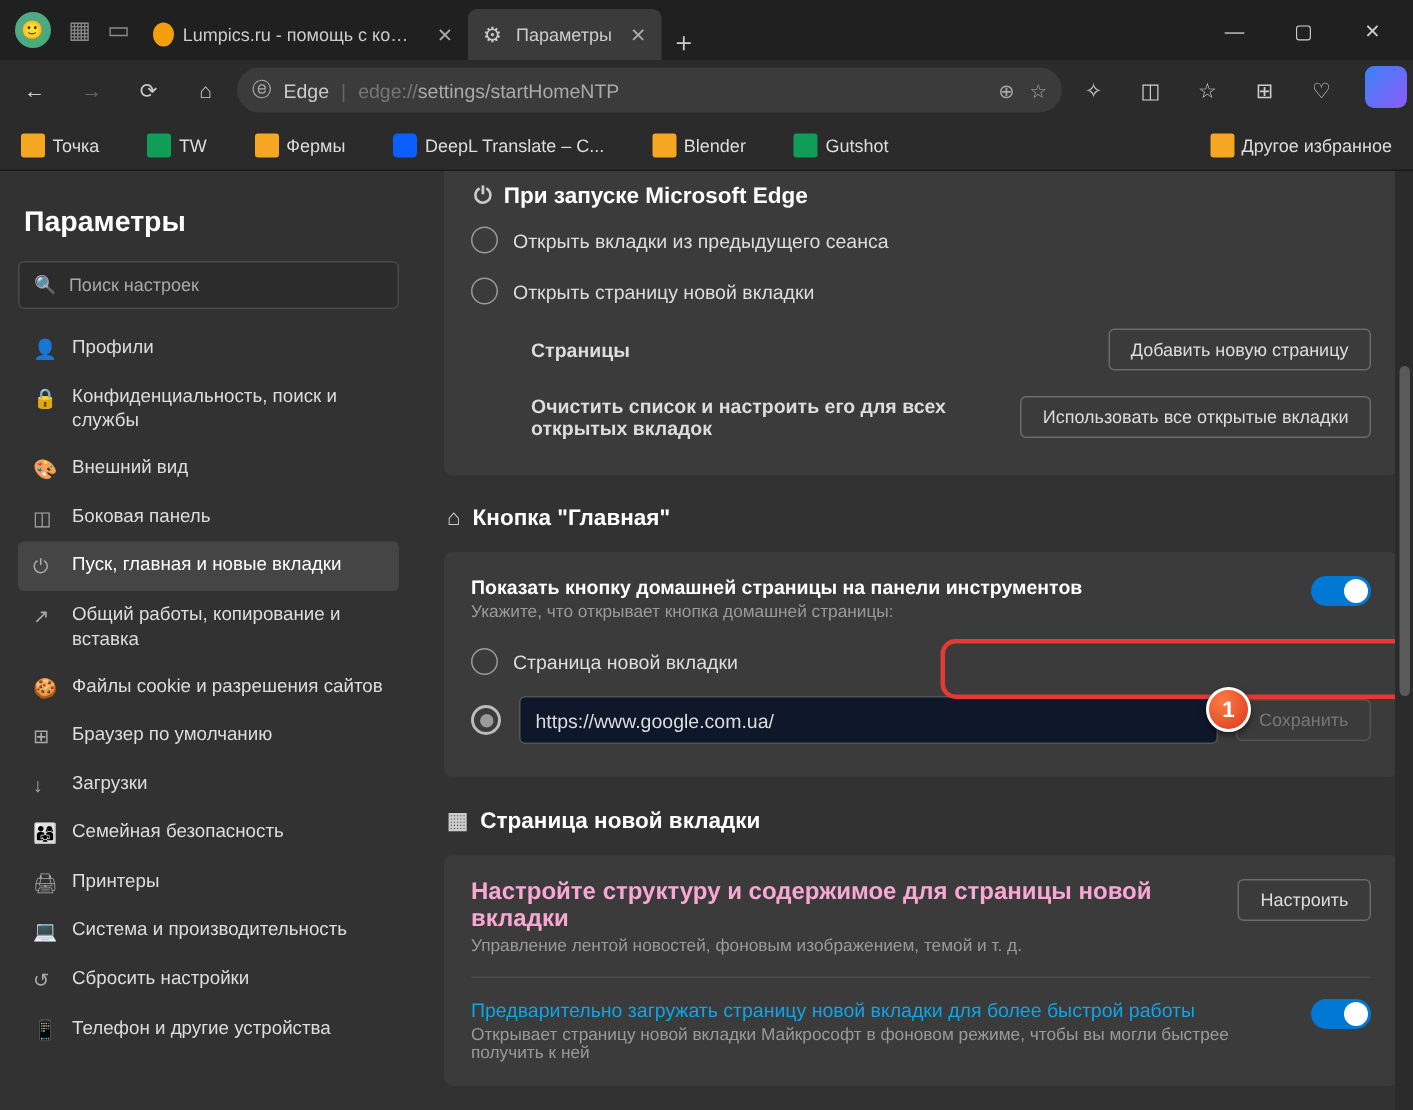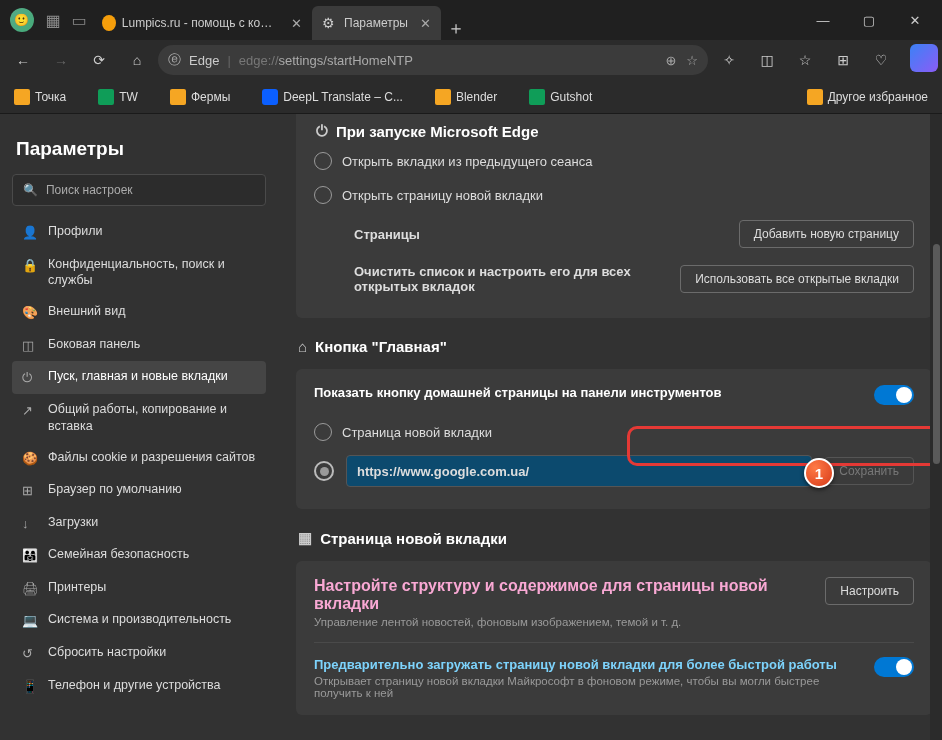--- a/index.html
+++ b/index.html
@@ -150,22 +150,22 @@
 .desc { font-size:11.5px;color:#9a9a9a;margin-top:3px; }
 .toggle {
   width:40px;height:20px;background:#0078d4;border-radius:10px;position:relative;flex-shrink:0;
 }
 .toggle::after { content:"";position:absolute;right:2px;top:2px;width:16px;height:16px;background:#fff;border-radius:50%; }
 .row-flex { display:flex;align-items:flex-start;justify-content:space-between;gap:16px; }
 .url-row {
   display:flex;align-items:center;gap:12px;padding:6px 0;
 }
 .url-input {
-  flex:1;height:32px;background:#0c4a6e;border:1px solid #555;border-radius:4px;
-  padding:0 10px;font-size:13px;color:#ddd;display:flex;align-items:center;font-weight:bold;
+  flex:1;height:32px;background:#0f172a;border:1px solid #555;border-radius:4px;
+  padding:0 10px;font-size:13px;color:#ddd;display:flex;align-items:center;
 }
 .callout {
   position:absolute;border:3px solid #e53935;border-radius:10px;
   pointer-events:none;
 }
 .callout.c1 { left:349px; top:312px; width:412px; height:40px; }
 .badge {
   position:absolute;width:30px;height:30px;border-radius:50%;
   background:radial-gradient(circle at 35% 30%,#ff7a45,#d63a1a);
   border:2px solid #fff;color:#fff;font-weight:700;font-size:15px;
@@ -361,20 +361,21 @@
       </div>
 
       <div class="panel-head">
         <span class="hico">⌂</span>
         <span>Кнопка "Главная"</span>
       </div>
       <div class="panel">
         <div class="row-flex">
           <div>
             <div style="font-size:13px;color:#fff;font-weight:600">Показать кнопку домашней страницы на панели инструментов</div>
+            <div class="desc">Укажите, что открывает кнопка домашней страницы:</div>
           </div>
           <div class="toggle"></div>
         </div>
         <div class="radio-row" style="margin-top:10px">
           <span class="radio"></span>
             <span>Страница новой вкладки</span>
         </div>
         <div class="url-row">
           <span class="radio big sel"></span>
           <div class="url-input">
@@ -392,21 +393,21 @@
         <div class="row-flex">
           <div>
             <div style="font-size:16px;color:#f9a8d4;font-weight:700">Настройте структуру и содержимое для страницы новой вкладки</div>
             <div class="desc">Управление лентой новостей, фоновым изображением, темой и т. д.</div>
           </div>
           <button class="btn-outline">Настроить</button>
         </div>
         <hr class="sep">
         <div class="row-flex">
           <div>
-            <div style="font-size:13px;color:#7dd3fc;font-weight:700">Предварительно загружать страницу новой вкладки для более быстрой работы</div>
+            <div style="font-size:13px;color:#0ea5e9;font-weight:400">Предварительно загружать страницу новой вкладки для более быстрой работы</div>
             <div class="desc">Открывает страницу новой вкладки Майкрософт в фоновом режиме, чтобы вы могли быстрее получить к ней</div>
           </div>
           <div class="toggle"></div>
         </div>
       </div>
 
       <div class="callout c1"></div>
 
       <div class="badge b1">1</div>
 

